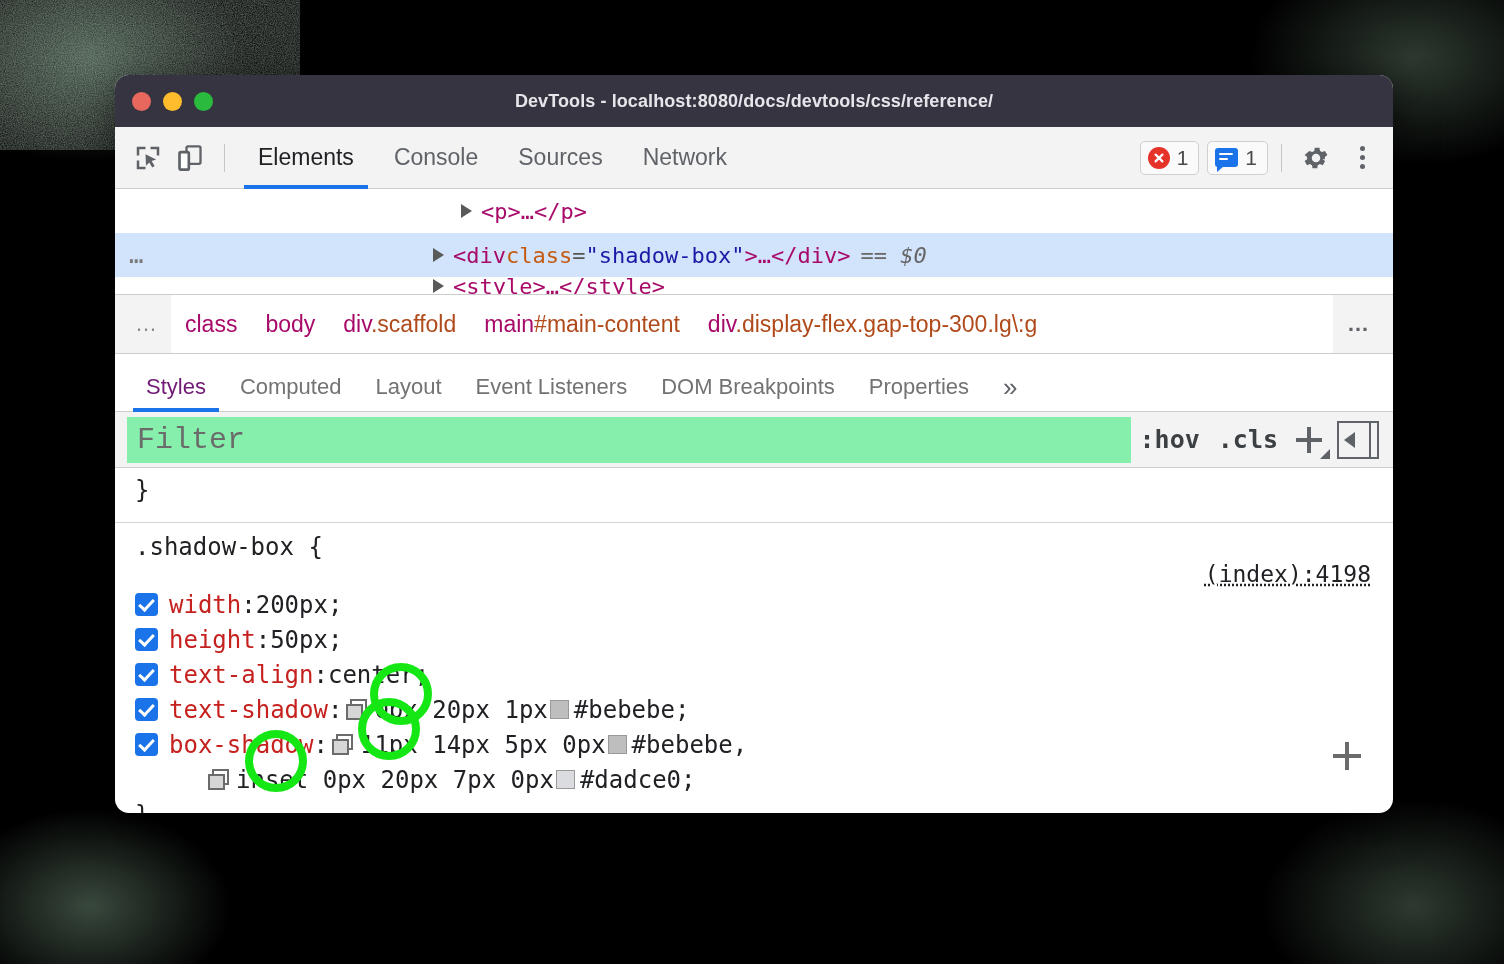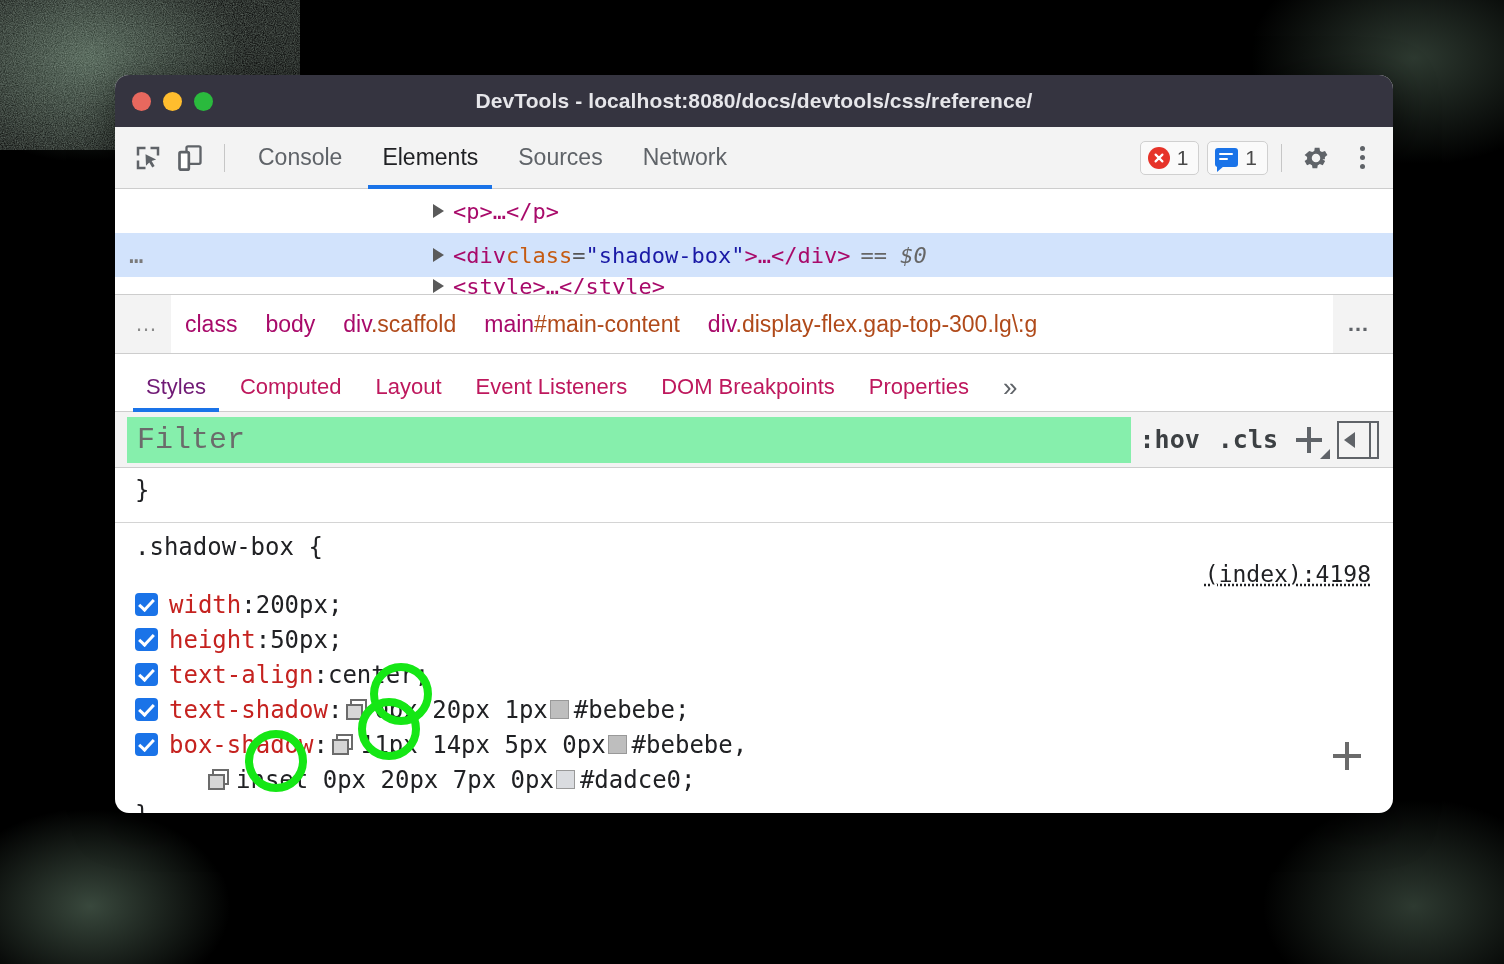--- a/index.html
+++ b/index.html
@@ -54,21 +54,21 @@
   }
   .light { width: 19px; height: 19px; border-radius: 50%; }
   .light.red   { background: #e8685e; }
   .light.amber { background: #ffbd2e; }
   .light.green { background: #2aba3d; }
   .window-title {
     position: absolute;
     left: 0; right: 0;
     text-align: center;
     color: #e6e6ea;
-    font-size: 21px;
+    font-size: 18px;
     font-weight: bold;
     letter-spacing: 0.1px;
     pointer-events: none;
   }
 
   
   .dt-toolbar {
     height: 62px;
     background: #f3f3f3;
     border-bottom: 1px solid #cdcdcd;
@@ -239,21 +239,21 @@
   .side-tabs {
     height: 58px;
     background: #fff;
     border-bottom: 1px solid #cdcdcd;
     display: flex; align-items: flex-end;
     padding-left: 14px;
     box-sizing: border-box;
   }
   .stab {
     font-size: 22px;
-    color: #be185d;
+    color: #737373;
     padding: 0 17px 11px 17px;
     position: relative;
     cursor: pointer;
     white-space: nowrap;
   }
   .stab.active { color: #701a75; }
   .stab.active::after {
     content: "";
     position: absolute; left: 4px; right: 4px; bottom: -1px;
     height: 4px; background: #1a73e8;
@@ -481,22 +481,22 @@
     </div>
     <div class="tb-icon">
       <svg width="28" height="28" viewBox="0 0 24 24">
         <rect x="9" y="2" width="12" height="15" rx="1.3" fill="none" stroke="#5f6368" stroke-width="2"></rect>
         <rect x="3" y="7" width="8" height="15" rx="1.3" fill="#ffffff" stroke="#5f6368" stroke-width="2.3"></rect>
       </svg>
     </div>
     <div class="tb-sep"></div>
 
     <div class="tabs">
+      <div class="tab active">Elements</div>
       <div class="tab">Console</div>
-      <div class="tab active">Elements</div>
       <div class="tab">Sources</div>
       <div class="tab">Network</div>
     </div>
 
     <div class="tb-right">
       <div class="badge">
         <span class="dot-err">
           <svg width="14" height="14" viewBox="0 0 14 14">
             <path d="M3.6 3.6 L10.4 10.4 M10.4 3.6 L3.6 10.4" stroke="#fff" stroke-width="2.2" stroke-linecap="round"></path>
           </svg>
@@ -518,21 +518,21 @@
       </div>
       <div class="kebab">
         <span></span>
           <span></span>
           <span></span>
       </div>
     </div>
   </div>
 
   <div class="dom-tree" style="height:105px;">
-    <div class="dom-row" style="padding-left:0;">
+    <div class="dom-row" style="padding-left:0;margin-left:28px;">
       <div class="dom-dots"></div>
       <div style="width:258px;flex:0 0 auto;"></div>
       <div class="tri"></div>
       <span class="tag">&lt;p&gt;…&lt;/p&gt;</span>
     </div>
     <div class="dom-row selected">
       <div class="dom-dots">…</div>
       <div style="width:258px;flex:0 0 auto;"></div>
       <div class="tri"></div>
       <span class="tag">&lt;div </span>

